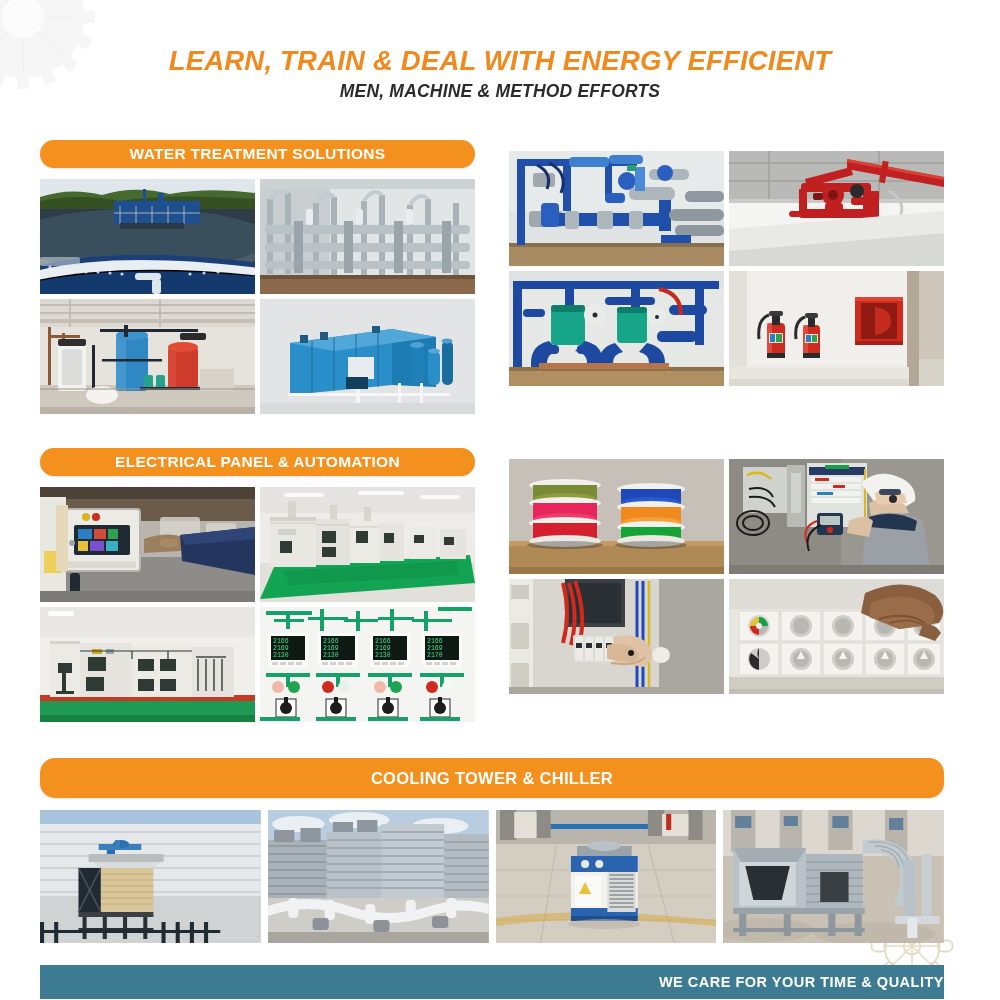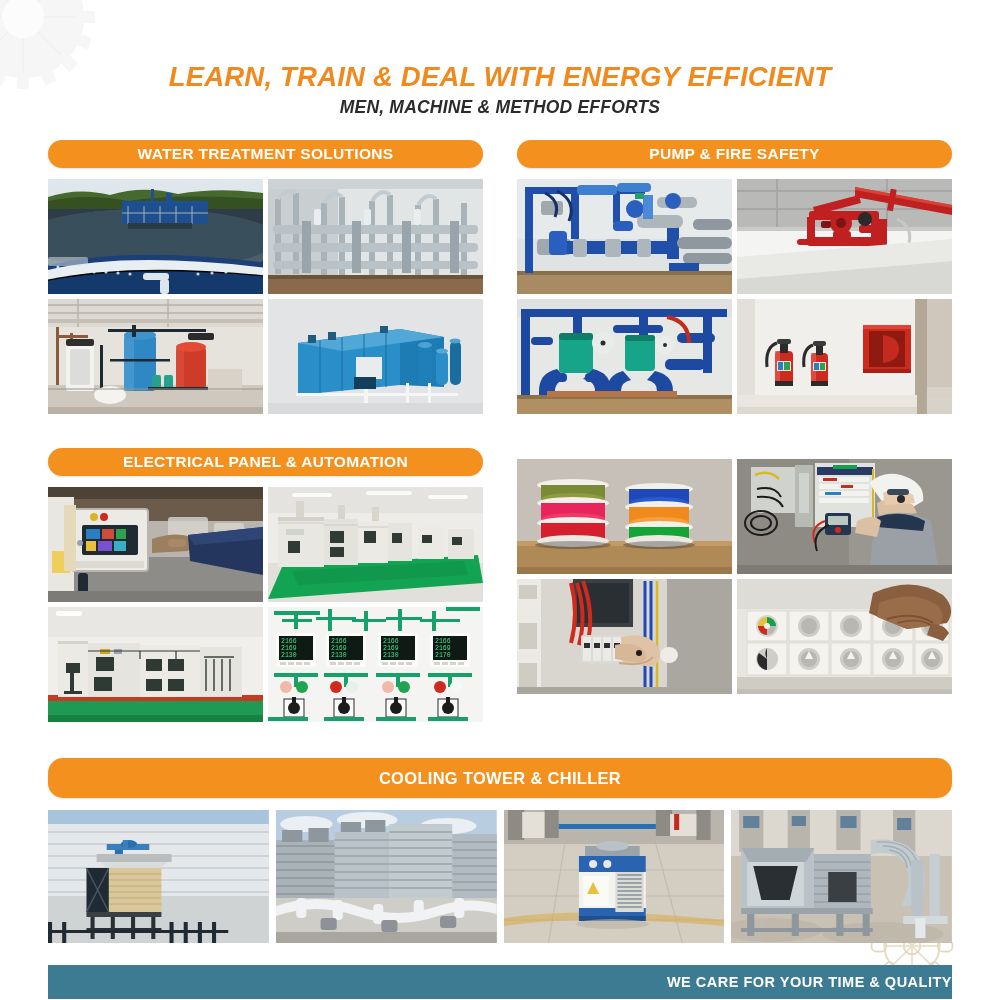--- a/index.html
+++ b/index.html
@@ -11,33 +11,33 @@
     overflow: hidden;
     position: relative;
   }
 
   
   .gear-wm { position: absolute; pointer-events: none; }
   #gear-tl { top: -58px; left: -52px; width: 150px; height: 150px; opacity: .55; }
   #gear-br { bottom: 8px; right: 42px; width: 92px; height: 92px; opacity: .85; }
 
   
-  .page-header { padding-top: 62px; text-align: center; }
+  .page-header { padding-top: 46px; text-align: center; }
   .title-main {
     font-size: 27.5px; font-weight: bold; font-style: italic;
     color: #F08A1E; letter-spacing: .2px; line-height: 1.08;
     white-space: nowrap;
   }
   .title-sub {
     font-size: 17.5px; font-weight: bold; font-style: italic;
     color: #2b2b2b; letter-spacing: .2px; margin-top: 5px;
   }
 
   
-  .sheet { position: absolute; left: 48px; top: 0; width: 904px; }
+  .sheet { position: absolute; left: 40px; top: 0; width: 904px; }
 
   .row { display: flex; gap: 34px; }
   .col { width: 435px; }
 
   .pill {
     height: 28px; border-radius: 14px;
     background: #F4901E;
     display: flex; align-items: center; justify-content: center;
     color: #ffffff; font-size: 15.5px; font-weight: bold;
     letter-spacing: .3px; white-space: nowrap;
@@ -329,21 +329,20 @@
               <rect x="112" y="27" width="8" height="7"></rect>
             </g>
             <rect x="0" y="104" width="215" height="11" fill="#d9dadb"></rect>
           </svg>
         </div>
 
       </div>
     </div>
 
     <div class="col">
-      <div class="pill">PUMP &amp; FIRE SAFETY</div>
       <div class="grid2">
 
         <div class="cell">
           <svg class="ph" viewBox="0 0 215 115" preserveAspectRatio="none">
             <rect width="215" height="115" fill="#dfe3e4"></rect>
             <rect x="0" y="0" width="215" height="60" fill="#e7eaea"></rect>
             <rect x="0" y="92" width="215" height="23" fill="#a98b63"></rect>
             <rect x="0" y="92" width="215" height="4" fill="#8a6f4c"></rect>
             <g fill="#1f4fa8">
               <rect x="8" y="8" width="8" height="86"></rect>

